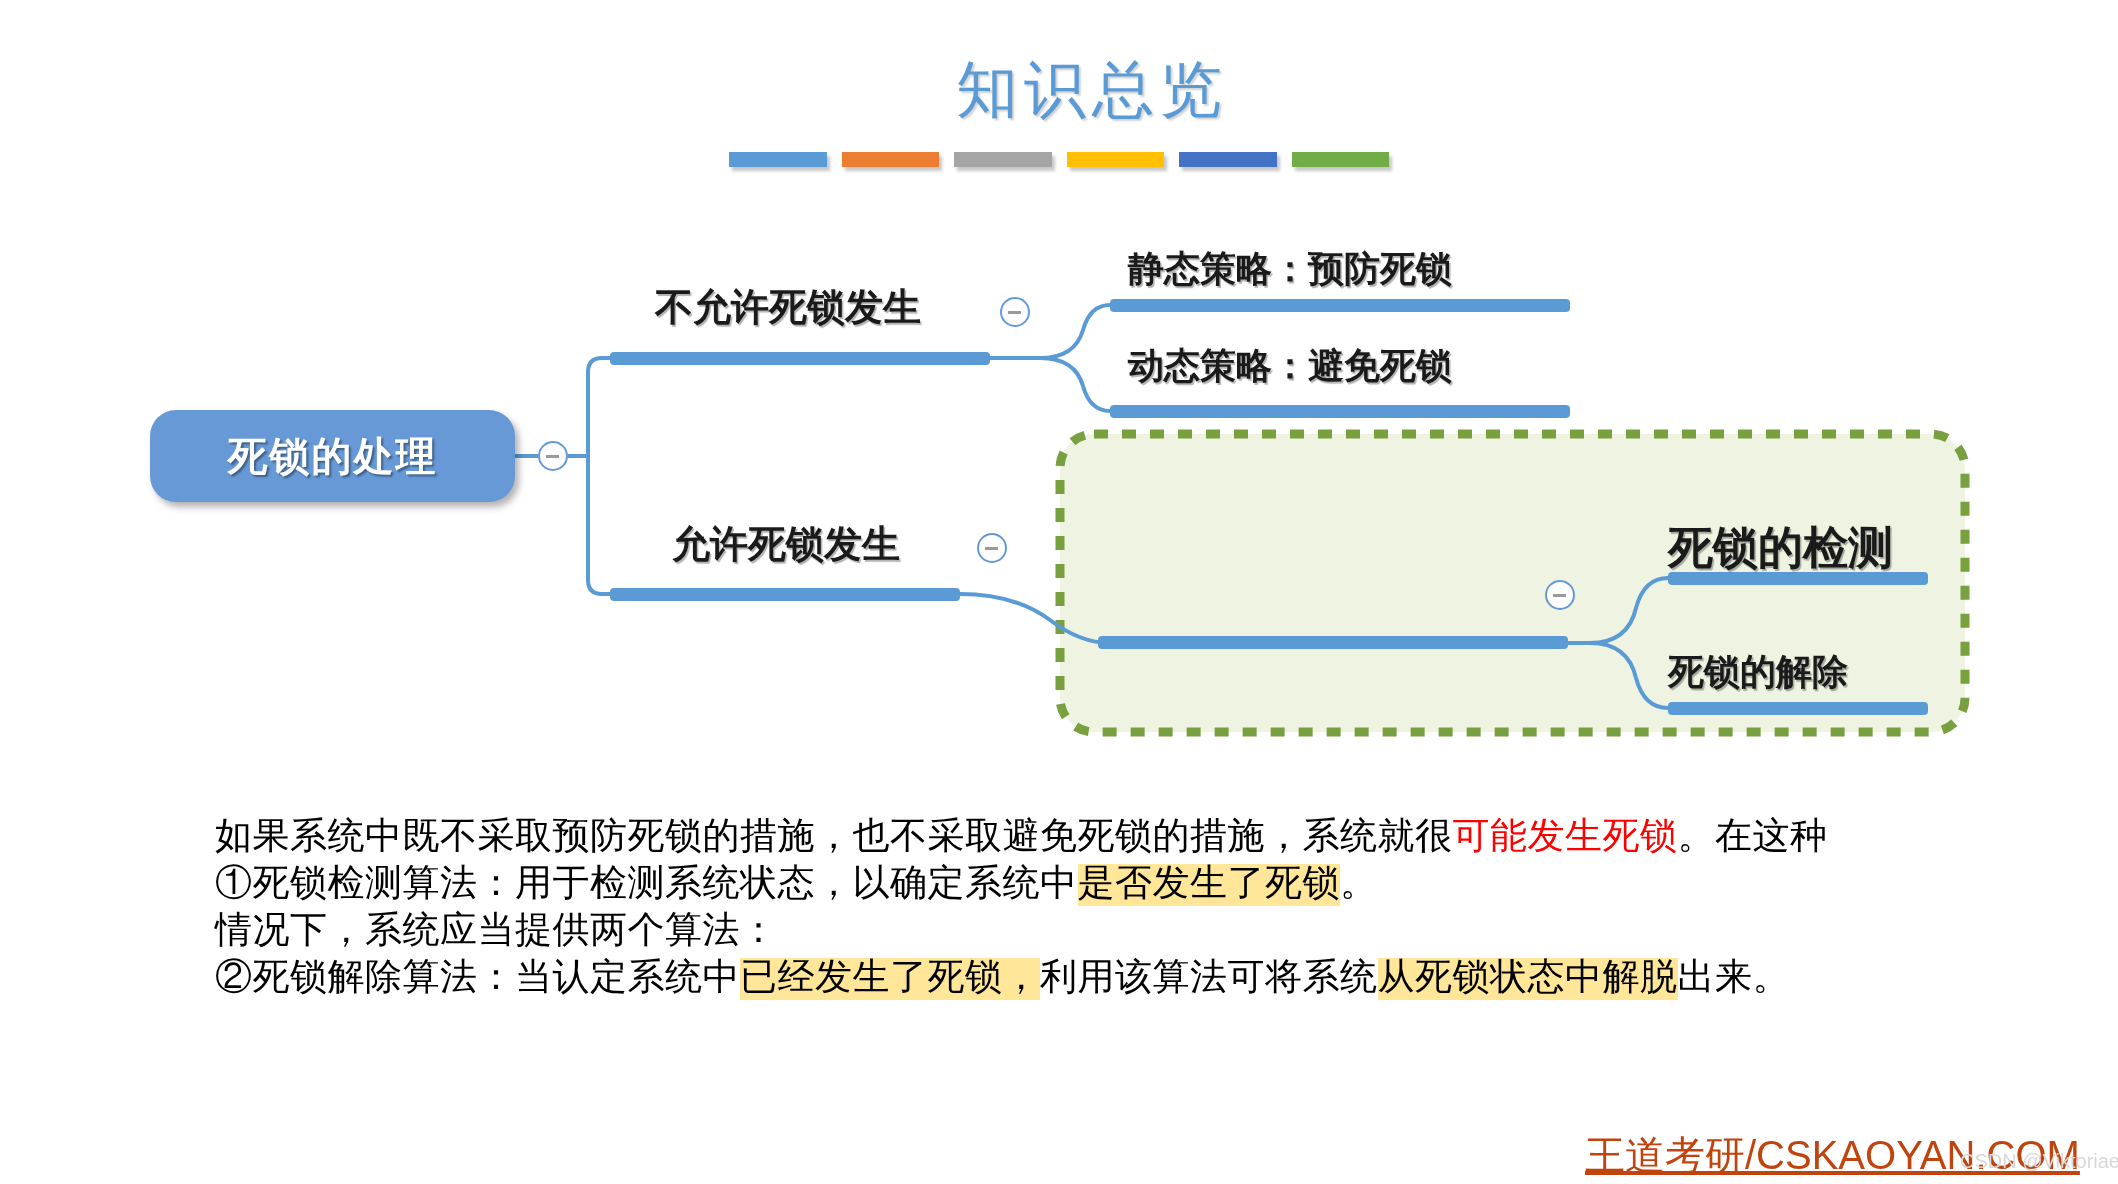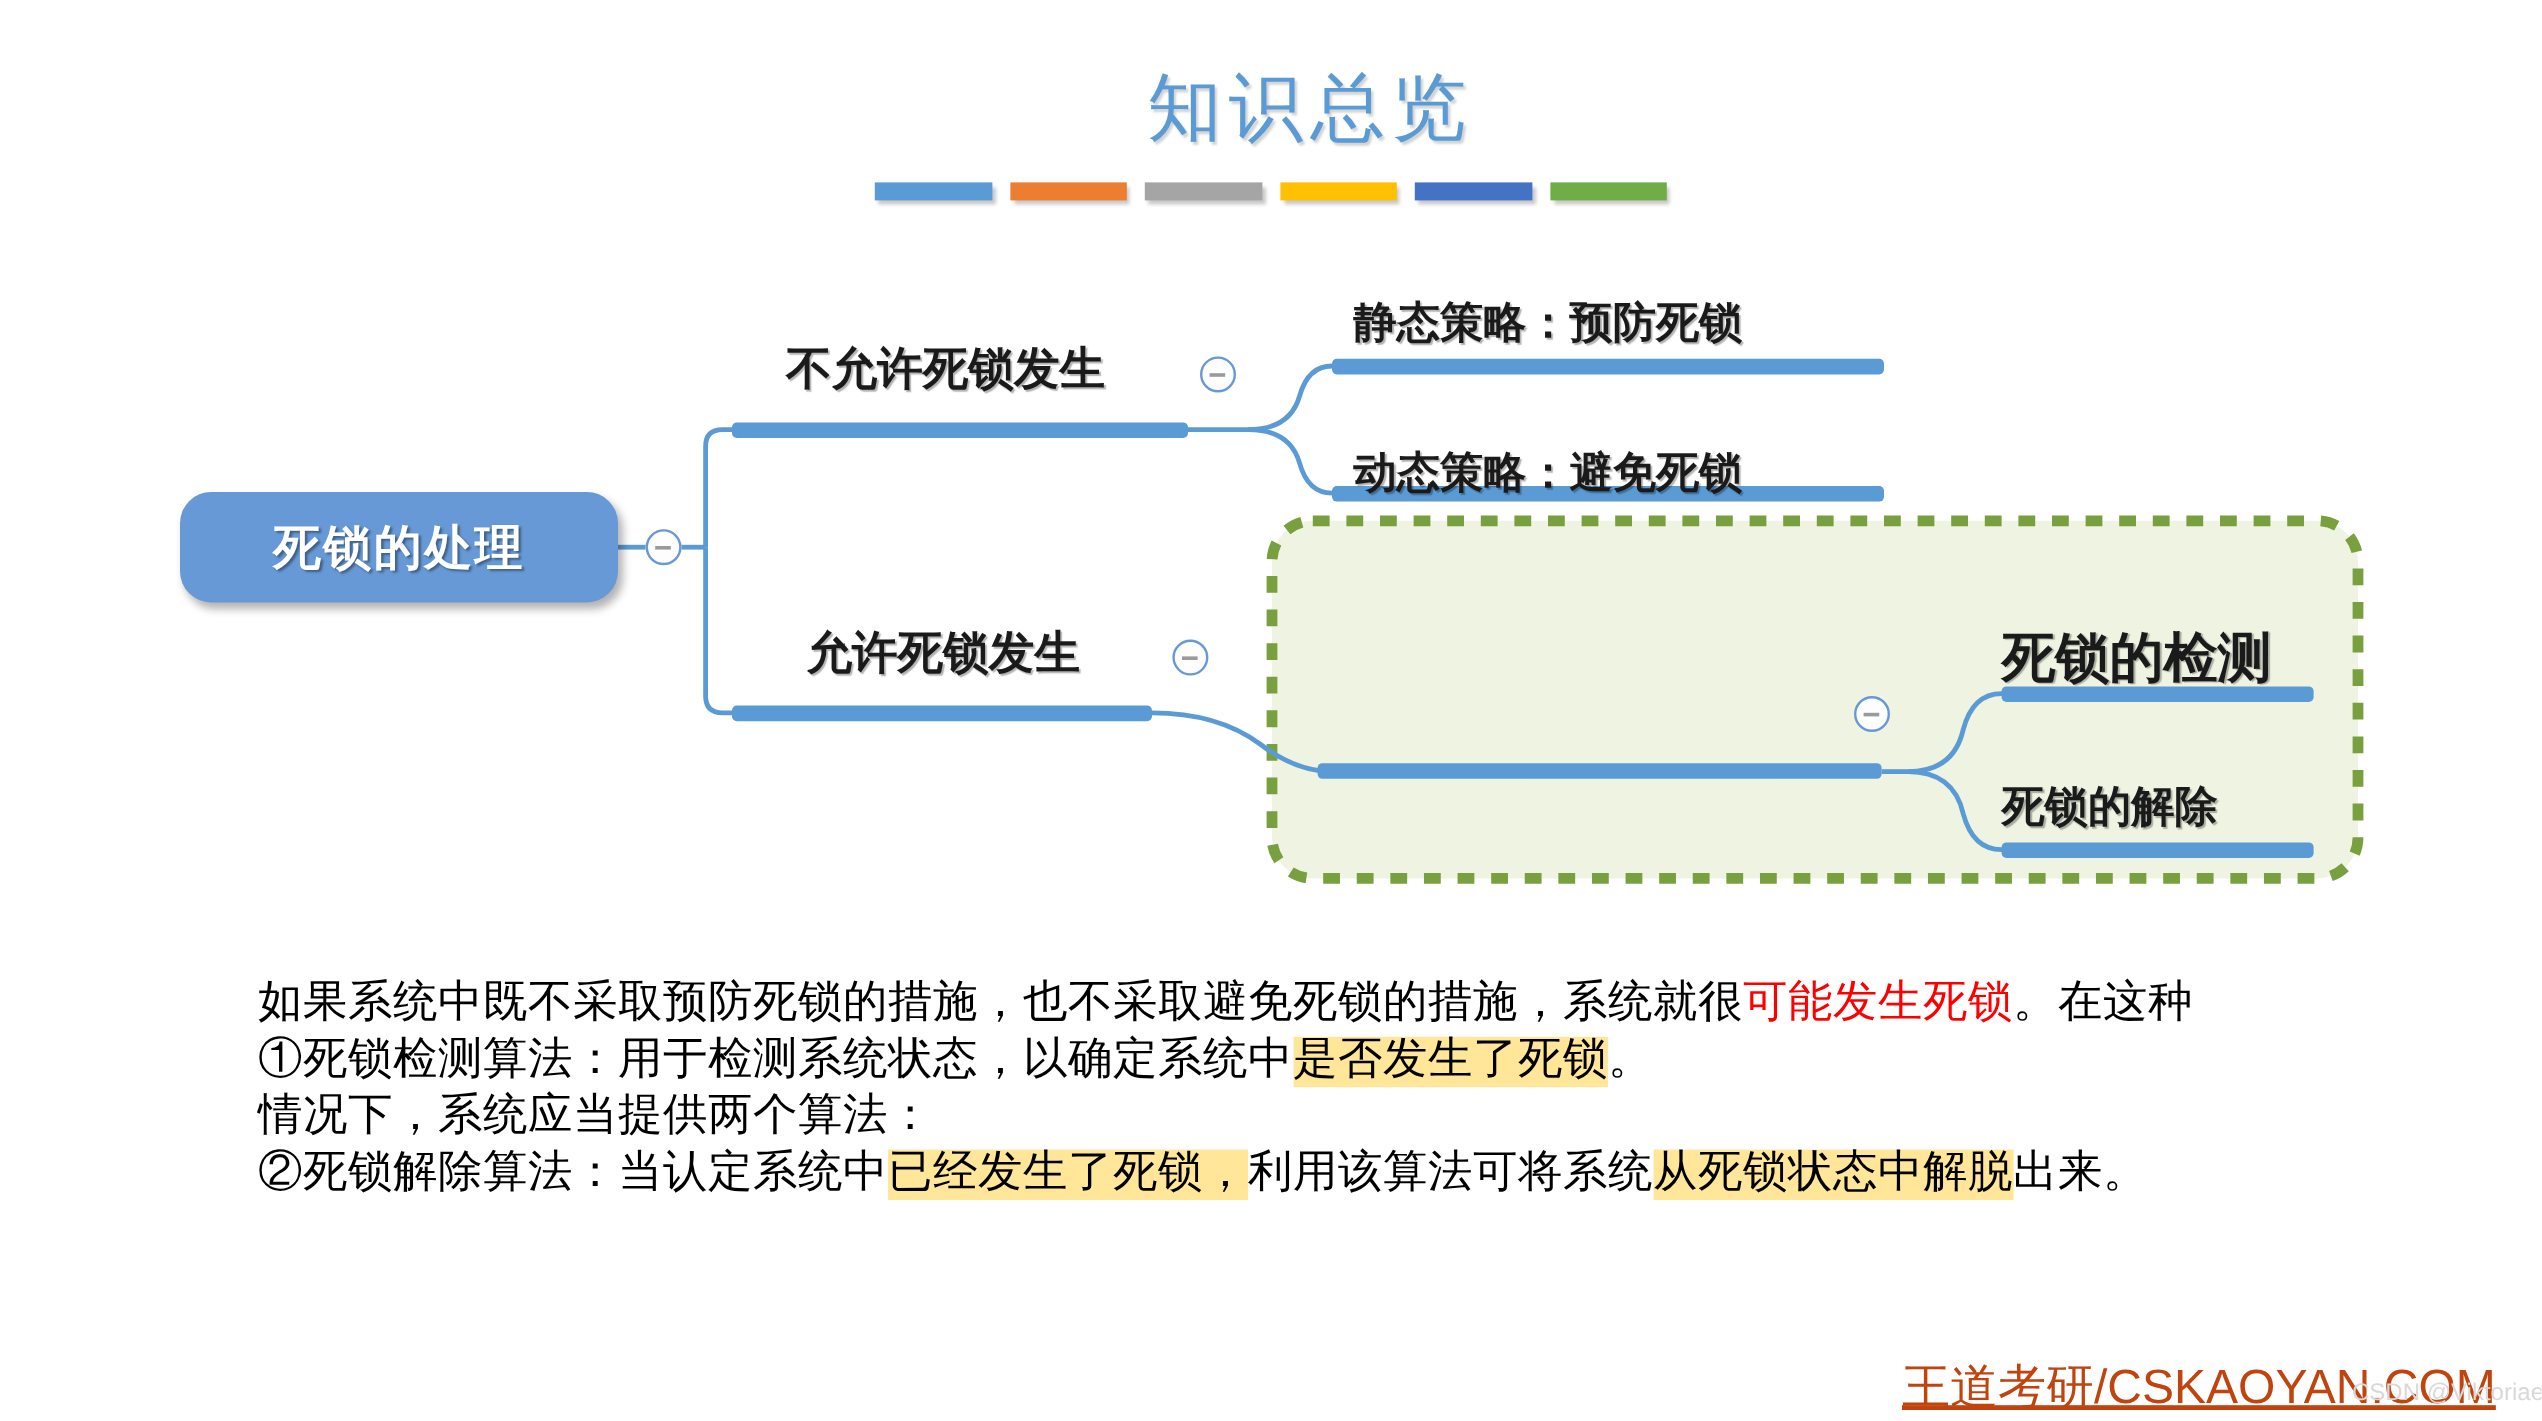--- a/index.html
+++ b/index.html
@@ -192,21 +192,21 @@
 
     <div class="root-node">
       <div class="root-text">死锁的处理</div>
     </div>
     <div class="toggle" style="left:538px; top:441px;"></div>
 
     <div class="node-label" style="left:655px; top:282px; font-size:38px;">不允许死锁发生</div>
     <div class="toggle" style="left:1000px; top:297px;"></div>
 
     <div class="node-label" style="left:1128px; top:245px; font-size:36px;">静态策略：预防死锁</div>
-    <div class="node-label" style="left:1128px; top:370px; font-size:36px;">动态策略：避免死锁</div>
+    <div class="node-label" style="left:1128px; top:342px; font-size:36px;">动态策略：避免死锁</div>
 
     <div class="node-label" style="left:672px; top:519px; font-size:38px;">允许死锁发生</div>
     <div class="toggle" style="left:977px; top:533px;"></div>
 
     <div class="toggle" style="left:1545px; top:580px;"></div>
 
     <div class="node-label" style="left:1668px; top:518px; font-size:45px;">死锁的检测</div>
     <div class="node-label" style="left:1668px; top:648px; font-size:36px;">死锁的解除</div>
   </div>
 

